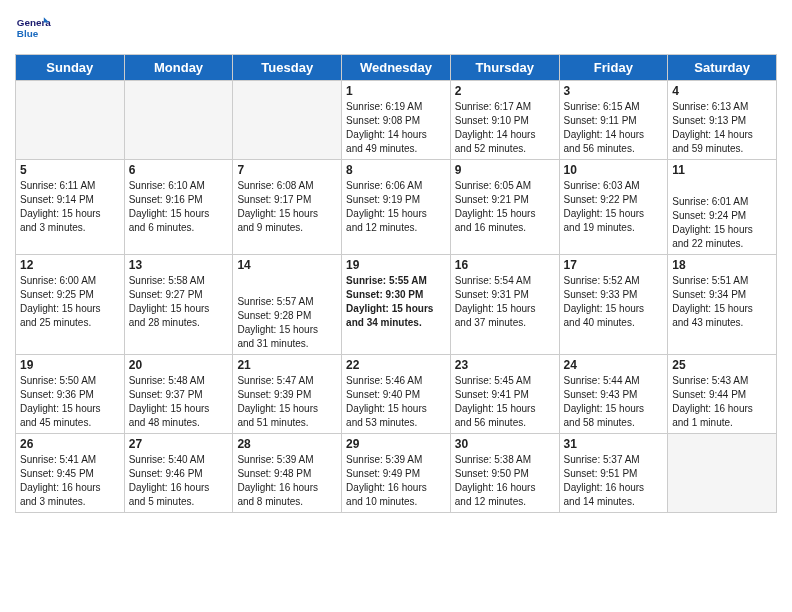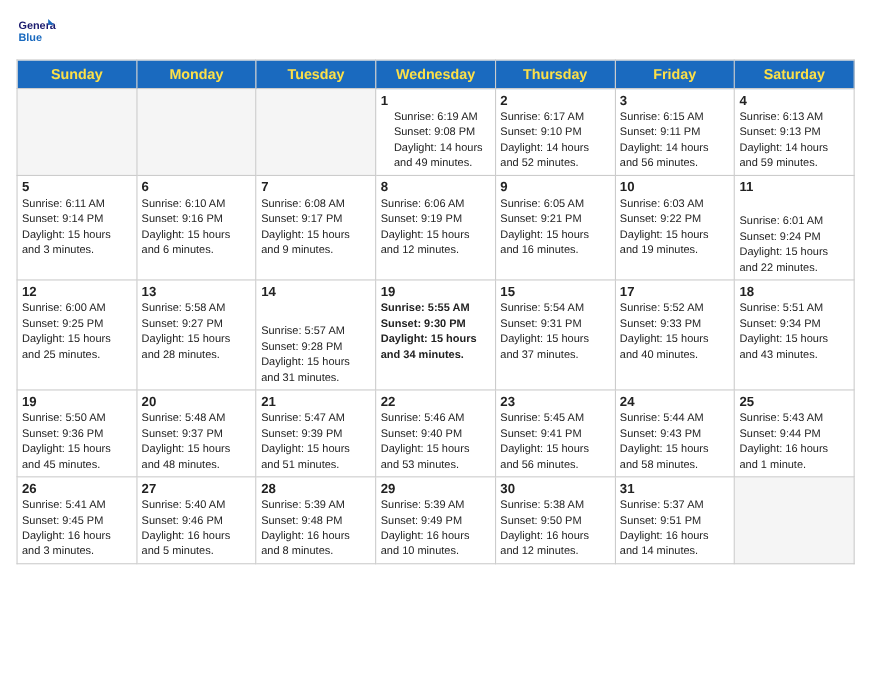--- a/index.html
+++ b/index.html
@@ -5,21 +5,21 @@
     * { box-sizing: border-box; margin: 0; padding: 0; }
     body { font-family: Arial, sans-serif; background: #fff; width: 792px; min-height: 612px; }
     .page { width: 792px; padding: 10px 15px; }
     .header { display: flex; justify-content: space-between; align-items: flex-start; margin-bottom: 8px; }
     .logo { display: flex; align-items: center; }
     .logo-icon { width: 36px; height: 36px; margin-right: 4px; }
     .title-block { text-align: right; }
     .month-title { font-size: 36px; font-weight: bold; color: #1a1a6e; }
     .location { font-size: 16px; color: #333; }
     table { width: 100%; border-collapse: collapse; }
-    th { background-color: #1a6abf; color: #fde047; text-align: center; padding: 5px 2px; font-size: 13px; font-weight: bold; border: 1px solid #ccc; margin-left: 16px; }
+    th { background-color: #1a6abf; color: #ffffff; text-align: center; padding: 5px 2px; font-size: 13px; font-weight: bold; border: 1px solid #ccc; margin-left: 16px; }
     td { border: 1px solid #ccc; vertical-align: top; padding: 3px 4px; font-size: 10.5px; color: #222; width: calc(100%/7); min-height: 80px; }
     .day-num { font-weight: bold; font-size: 12px; display: block; margin-bottom: 2px; }
     .cell-content { font-size: 10px; line-height: 1.4; }
     .empty { background: #f5f5f5; }
     tr { }
   </style>
 </head>
 <body>
 
 <div class="page">
@@ -50,21 +50,21 @@
           <th>Saturday</th>
         </tr>
     </thead>
     <tbody id="cal-body">
     <tr>
           <td class="empty"></td>
           <td class="empty"></td>
           <td class="empty"></td>
           <td>
             <span class="day-num">1</span>
-            <div class="cell-content" style="white-space: pre-line; margin-left: 12px;">Sunrise: 6:19 AM
+            <div class="cell-content" style="white-space: pre-line;">Sunrise: 6:19 AM
 Sunset: 9:08 PM
 Daylight: 14 hours and 49 minutes.</div>
           </td>
           <td>
             <span class="day-num">2</span>
             <div class="cell-content" style="white-space: pre-line;">Sunrise: 6:17 AM
 Sunset: 9:10 PM
 Daylight: 14 hours and 52 minutes.</div>
           </td>
           <td>
@@ -143,21 +143,21 @@
 Sunset: 9:28 PM
 Daylight: 15 hours and 31 minutes.</div>
           </td>
           <td>
             <span class="day-num">19</span>
             <div class="cell-content" style="white-space: pre-line; font-weight: bold;">Sunrise: 5:55 AM
 Sunset: 9:30 PM
 Daylight: 15 hours and 34 minutes.</div>
           </td>
           <td>
-            <span class="day-num">15</span>
+            <span class="day-num">16</span>
             <div class="cell-content" style="white-space: pre-line;">Sunrise: 5:54 AM
 Sunset: 9:31 PM
 Daylight: 15 hours and 37 minutes.</div>
           </td>
           <td>
             <span class="day-num">17</span>
             <div class="cell-content" style="white-space: pre-line;">Sunrise: 5:52 AM
 Sunset: 9:33 PM
 Daylight: 15 hours and 40 minutes.</div>
           </td>

